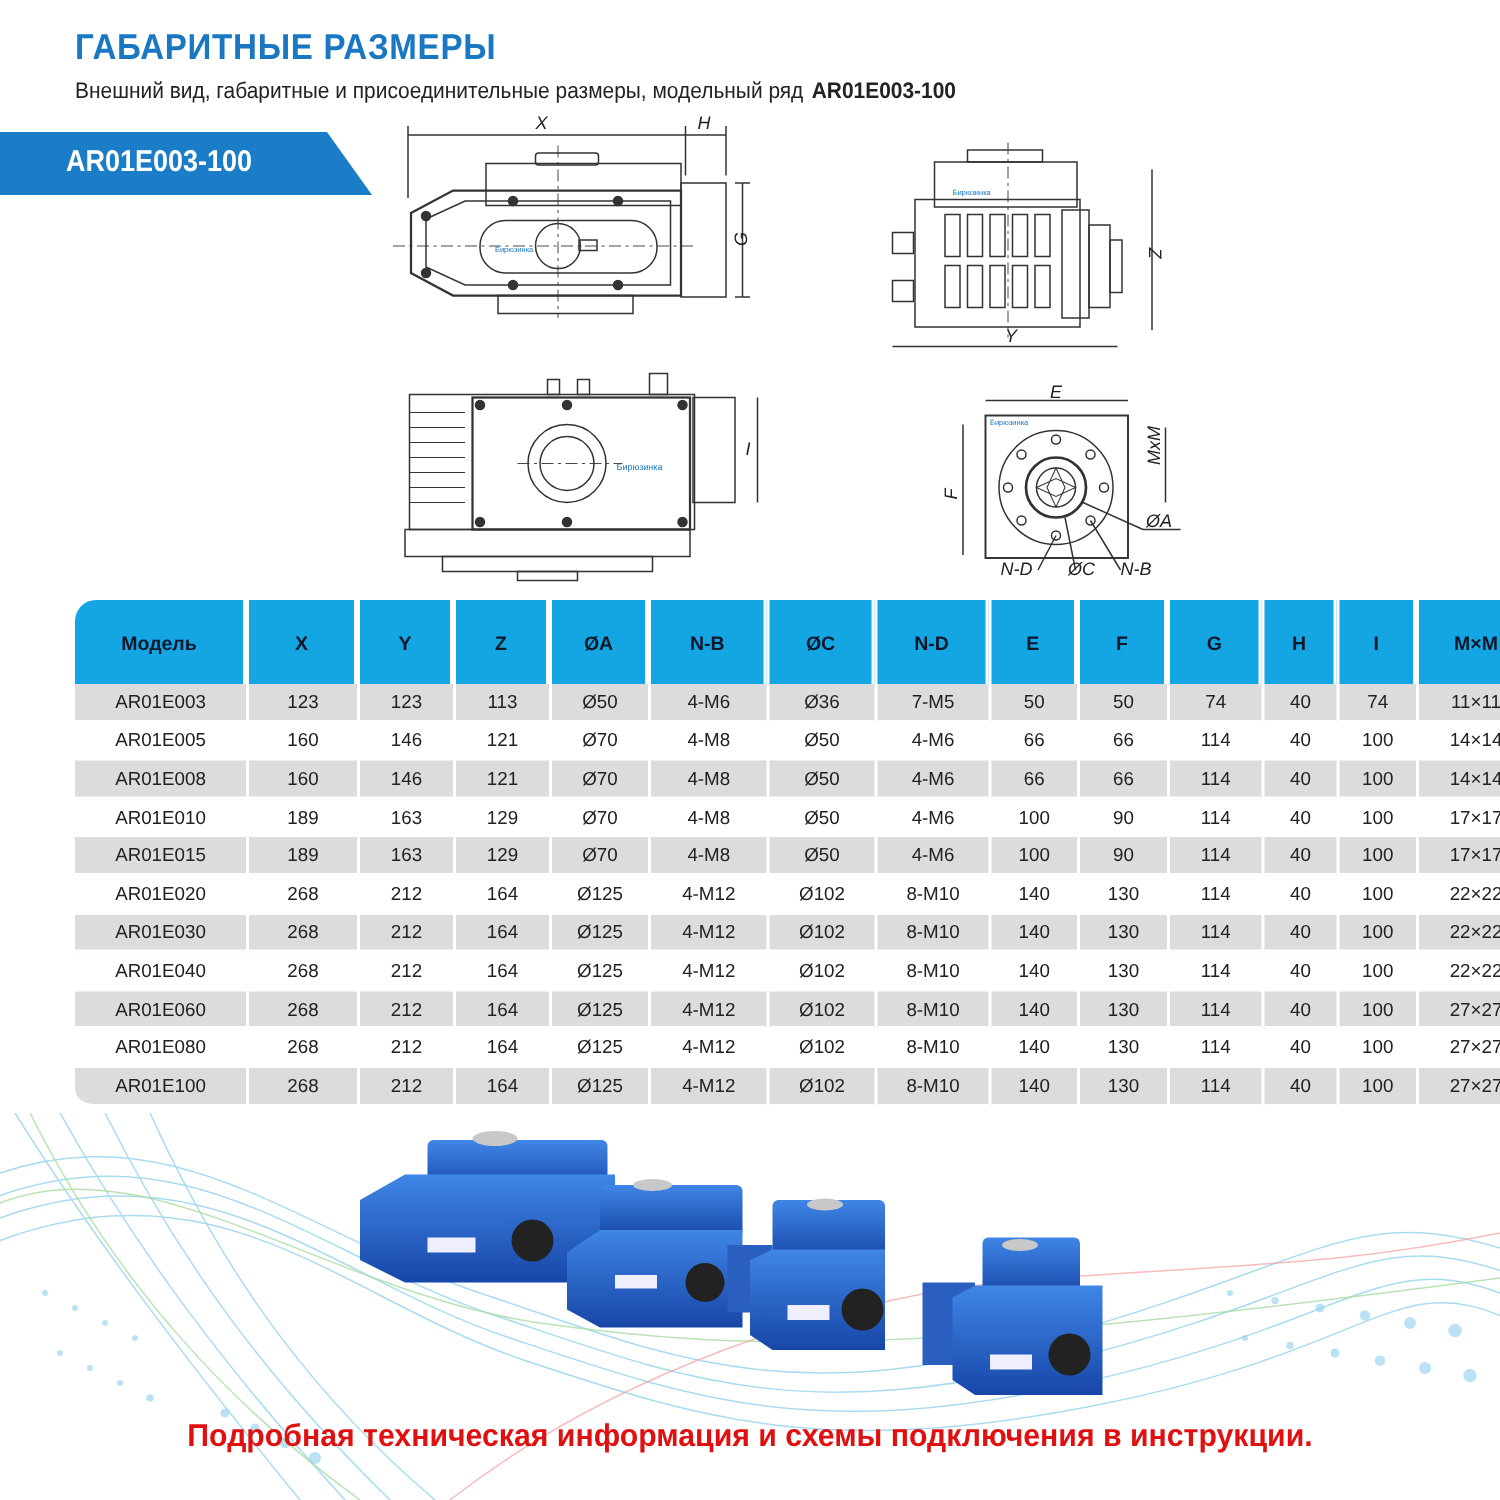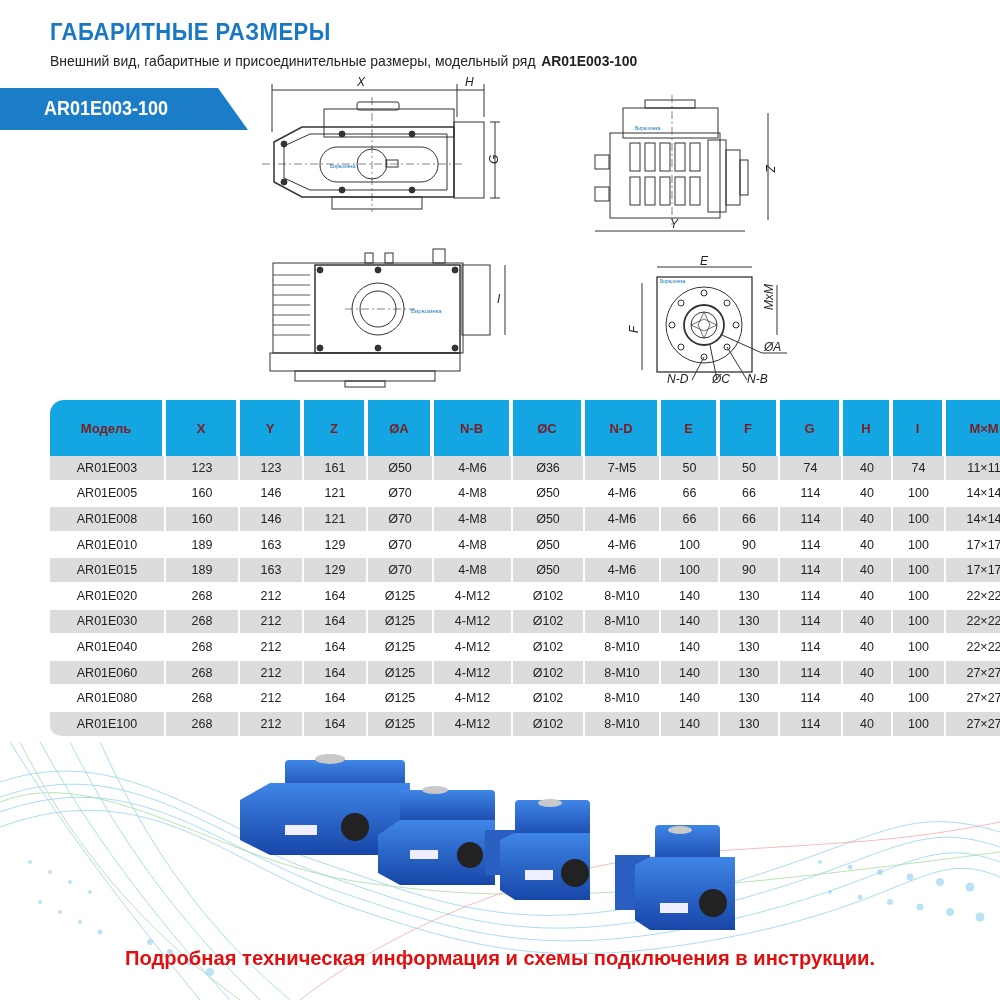--- a/index.html
+++ b/index.html
@@ -12,21 +12,21 @@
 
   .series-banner { position: absolute; left: 0; top: 88px; width: 248px; height: 42px; background: #1b7dc8; clip-path: polygon(0 0, 218px 0, 248px 100%, 0 100%); }
   .series-banner span { position: absolute; left: 44px; top: 9px; color: #fff; font-size: 20px; font-family: "Liberation Sans", sans-serif; font-weight: bold; transform: scaleX(0.9); transform-origin: left; }
 
   .drawing { position: absolute; }
   .drawing svg { width: 100%; height: 100%; display: block; }
   .dim-label { font-family: "Liberation Sans", sans-serif; font-style: italic; font-size: 12px; fill: #222; }
 
   .table-wrap { position: absolute; left: 50px; top: 400px; width: 946px; }
   table { border-collapse: separate; border-spacing: 2px 0; width: 100%; table-layout: fixed; margin-left: -2px; }
-  th { background: #14a5e3; color: #7f1d1d; height: 56px; font-size: 13px; font-weight: bold; font-family: "Liberation Sans", sans-serif; border-right: 2px solid #fff; }
+  th { background: #14a5e3; color: #0f172a; height: 56px; font-size: 13px; font-weight: bold; font-family: "Liberation Sans", sans-serif; border-right: 2px solid #fff; }
   th:first-child { border-top-left-radius: 14px; }
   th:last-child { border-top-right-radius: 14px; border-right: none; }
   td { height: 25.6px; text-align: center; font-size: 12.5px; color: #222; font-family: "Liberation Sans", sans-serif; border-bottom: 2px solid #fff; }
   tr.odd td { background: #dcdcdc; }
   tr.even td { background: #ffffff; }
   tr:last-child td:first-child { border-bottom-left-radius: 12px; margin-top: 36px; }
   tr:last-child td:last-child { border-bottom-right-radius: 12px; }
 
   .bg-art { position: absolute; left: 0; top: 742px; width: 1000px; height: 258px; }
   .products { position: absolute; left: 230px; top: 745px; width: 570px; height: 185px; }
@@ -213,21 +213,21 @@
         <th>H</th>
         <th>I</th>
         <th>M×M</th>
       </tr>
     </thead>
     <tbody id="table-body">
         <tr class="odd">
           <td>AR01E003</td>
           <td>123</td>
           <td>123</td>
-          <td>161</td>
+          <td>113</td>
           <td>Ø50</td>
           <td>4-M6</td>
           <td>Ø36</td>
           <td>7-M5</td>
           <td>50</td>
           <td>50</td>
           <td>74</td>
           <td>40</td>
           <td>74</td>
           <td>11×11</td>

